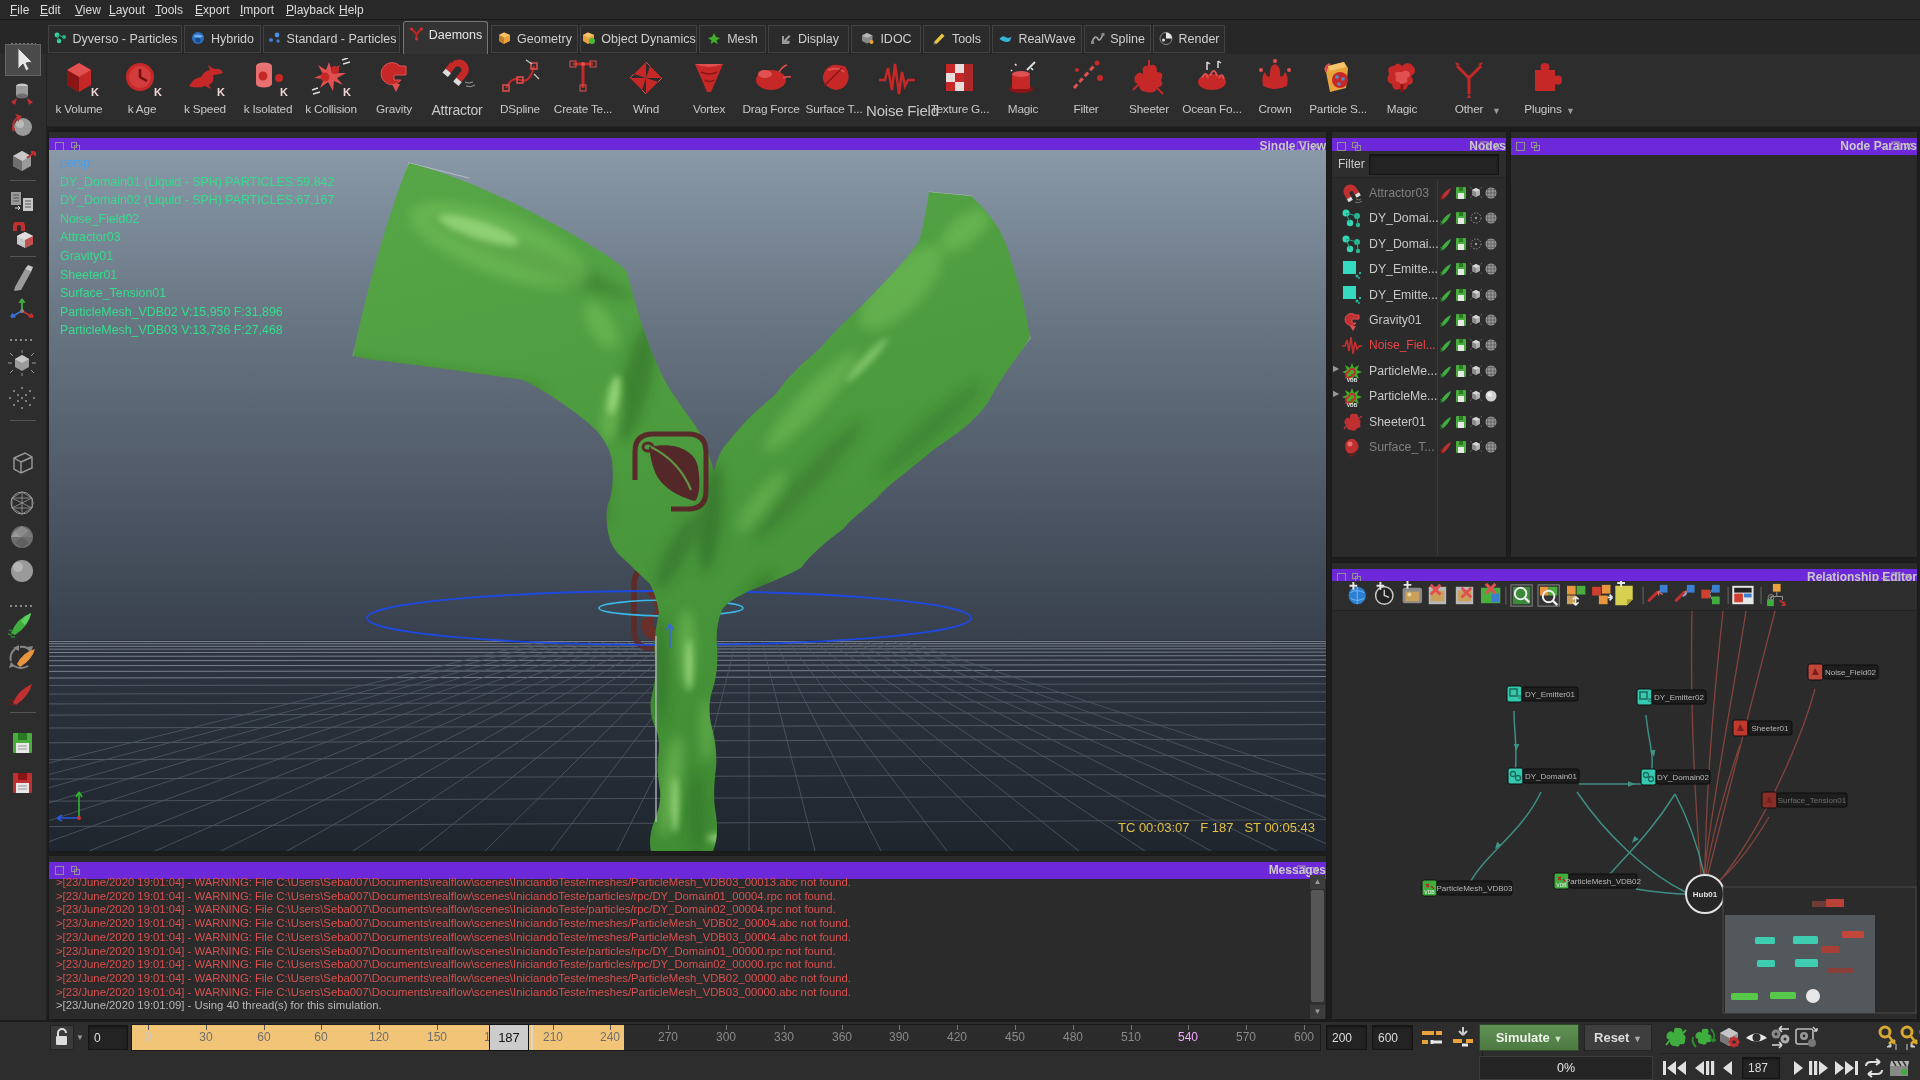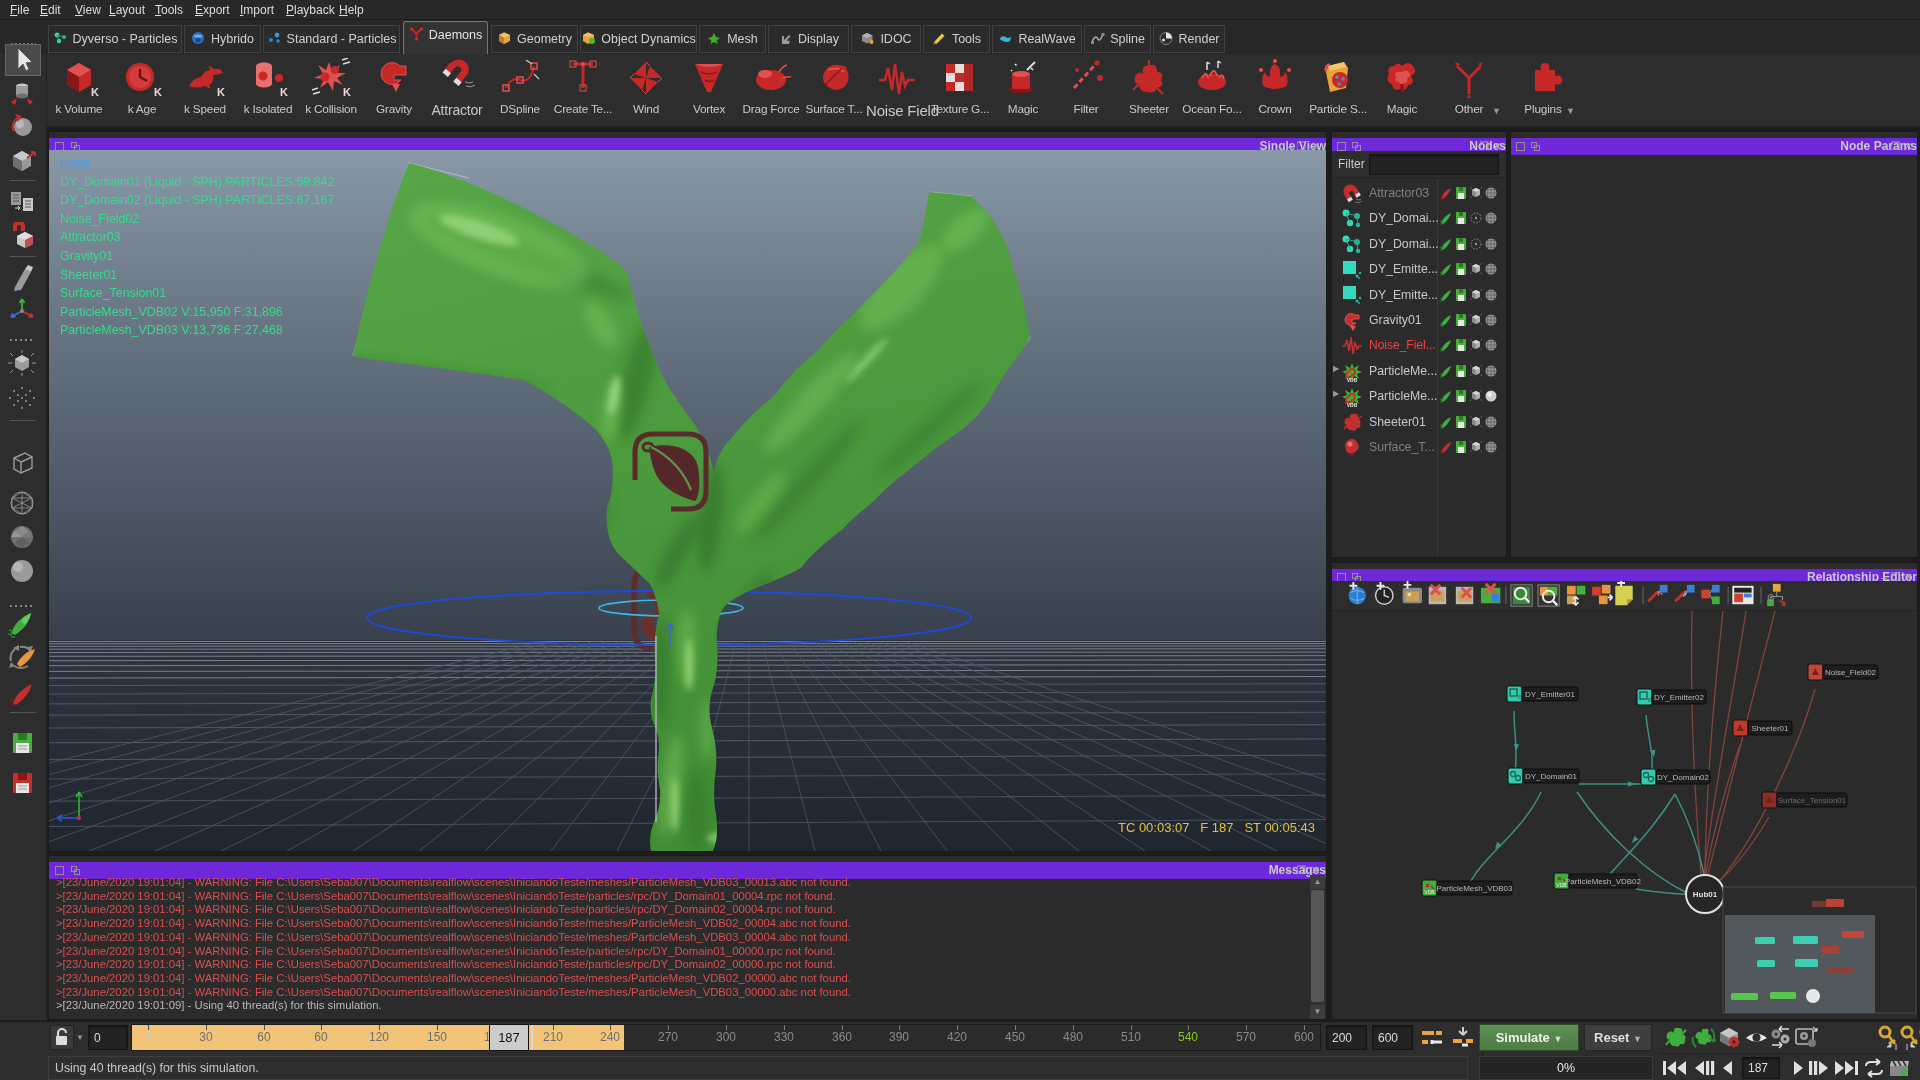--- a/index.html
+++ b/index.html
@@ -1058,21 +1058,21 @@
       <div class="abs" style="left:767px;top:5px;color:#8a8a8a;font-size:12px;transform:translateX(-50%)">390</div>
       <div class="abs" style="left:767px;top:0;width:1px;height:5px;background:#777"></div>
       <div class="abs" style="left:825px;top:5px;color:#8a8a8a;font-size:12px;transform:translateX(-50%)">420</div>
       <div class="abs" style="left:825px;top:0;width:1px;height:5px;background:#777"></div>
       <div class="abs" style="left:883px;top:5px;color:#8a8a8a;font-size:12px;transform:translateX(-50%)">450</div>
       <div class="abs" style="left:883px;top:0;width:1px;height:5px;background:#777"></div>
       <div class="abs" style="left:941px;top:5px;color:#8a8a8a;font-size:12px;transform:translateX(-50%)">480</div>
       <div class="abs" style="left:941px;top:0;width:1px;height:5px;background:#777"></div>
       <div class="abs" style="left:999px;top:5px;color:#8a8a8a;font-size:12px;transform:translateX(-50%)">510</div>
       <div class="abs" style="left:999px;top:0;width:1px;height:5px;background:#777"></div>
-      <div class="abs" style="left:1056px;top:5px;color:#84cc16;font-size:12px;transform:translateX(-50%)">540</div>
+      <div class="abs" style="left:1056px;top:5px;color:#f0abfc;font-size:12px;transform:translateX(-50%)">540</div>
       <div class="abs" style="left:1056px;top:0;width:1px;height:5px;background:#777"></div>
       <div class="abs" style="left:1114px;top:5px;color:#8a8a8a;font-size:12px;transform:translateX(-50%)">570</div>
       <div class="abs" style="left:1114px;top:0;width:1px;height:5px;background:#777"></div>
       <div class="abs" style="left:1172px;top:5px;color:#8a8a8a;font-size:12px;transform:translateX(-50%)">600</div>
       <div class="abs" style="left:1172px;top:0;width:1px;height:5px;background:#777"></div>
       <div class="abs" style="left:357px;top:-1px;width:40px;height:27px;background:#cccccc;border:1px solid #111;color:#111;text-align:center;line-height:25px;font-size:13px">187</div>
       <div class="abs" style="left:399px;top:0;width:2px;height:25px;background:#d8d8d8"></div>
     </div>
     <div class="field abs" style="left:1326px;top:3px;width:41px;height:25px;line-height:24px;padding-left:5px">200</div>
     <div class="field abs" style="left:1372px;top:3px;width:41px;height:25px;line-height:24px;padding-left:5px">600</div>
@@ -1132,21 +1132,20 @@
     <div class="abs" style="left:1899px;top:3px"><svg width="22" height="25" viewBox="0 0 22 25">
         <circle cx="8" cy="7" r="5" fill="none" stroke="#d8a835" stroke-width="3"></circle>
         <path d="M11 10 L18 19 M15 16 l-3 3 M18 15 l-3 3" stroke="#d8a835" stroke-width="2.5" fill="none"></path>
         <path d="M12 22 l4 0 l-4 -3z M8 19 v6" stroke="#ccc" fill="#ccc"></path>
       </svg></div>
     <div class="abs" style="left:1918px;top:3px"><svg width="22" height="25" viewBox="0 0 22 25">
         <circle cx="8" cy="7" r="5" fill="none" stroke="#d8a835" stroke-width="3"></circle>
         <path d="M11 10 L18 19 M15 16 l-3 3 M18 15 l-3 3" stroke="#d8a835" stroke-width="2.5" fill="none"></path>
       </svg></div>
     <div class="abs" style="left:1660px;top:31px;width:250px;height:1px;background:#222"></div>
-    <div class="abs" style="left:48px;top:34px;width:1420px;height:24px;background:#2e2e2e;border:1px solid #3d3d3d;color:#c8c8c8;line-height:22px;padding-left:6px;font-size:12.3px">Using 40 thread(s) for this simulation.</div>
     <div class="abs" style="left:1479px;top:34px;width:174px;height:24px;background:#252525;border:1px solid #3d3d3d;color:#e8e8e8;text-align:center;line-height:22px;font-size:12.5px">0%</div>
     <div class="abs" style="left:1662px;top:36px"><svg width="26" height="20" viewBox="0 0 26 20" fill="#e0e0e0">
         <rect x="1" y="3" width="3" height="14"></rect>
         <path d="M14 3 L5 10 L14 17Z M24 3 L15 10 L24 17Z"></path>
       </svg></div>
     <div class="abs" style="left:1692px;top:36px"><svg width="26" height="20" viewBox="0 0 26 20" fill="#e0e0e0">
         <path d="M12 3 L3 10 L12 17Z"></path>
         <rect x="14" y="3" width="3.2" height="14"></rect>
         <rect x="19" y="3" width="3.2" height="14"></rect>
       </svg></div>

